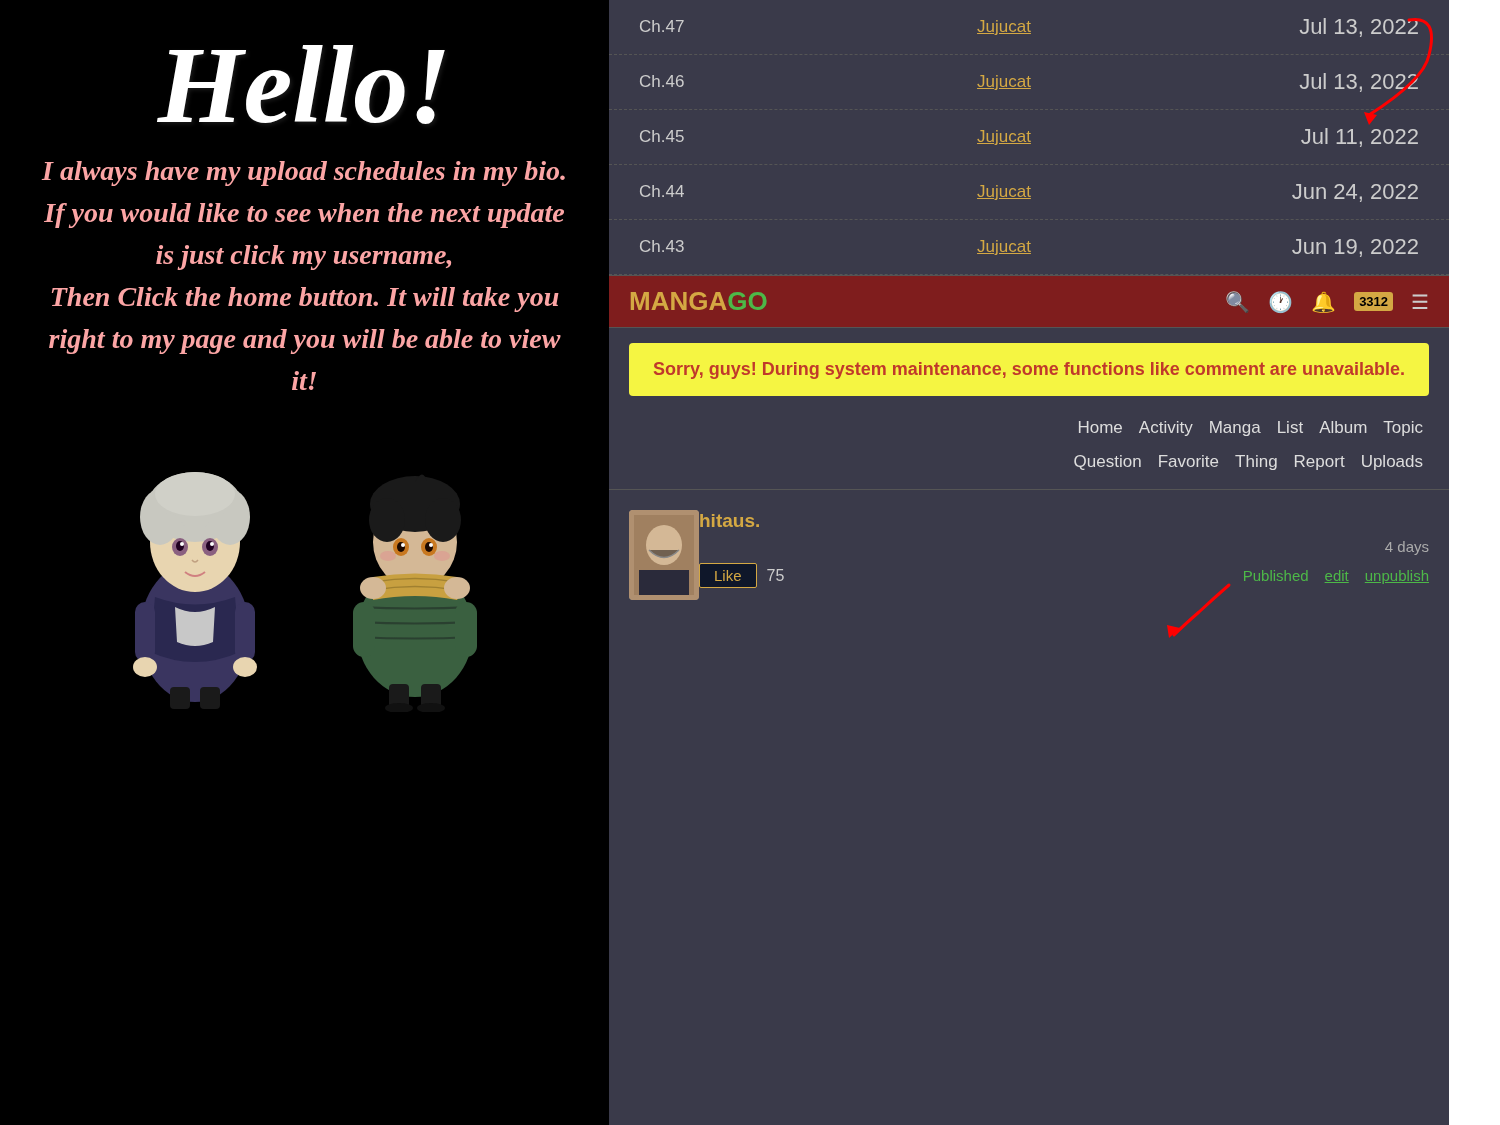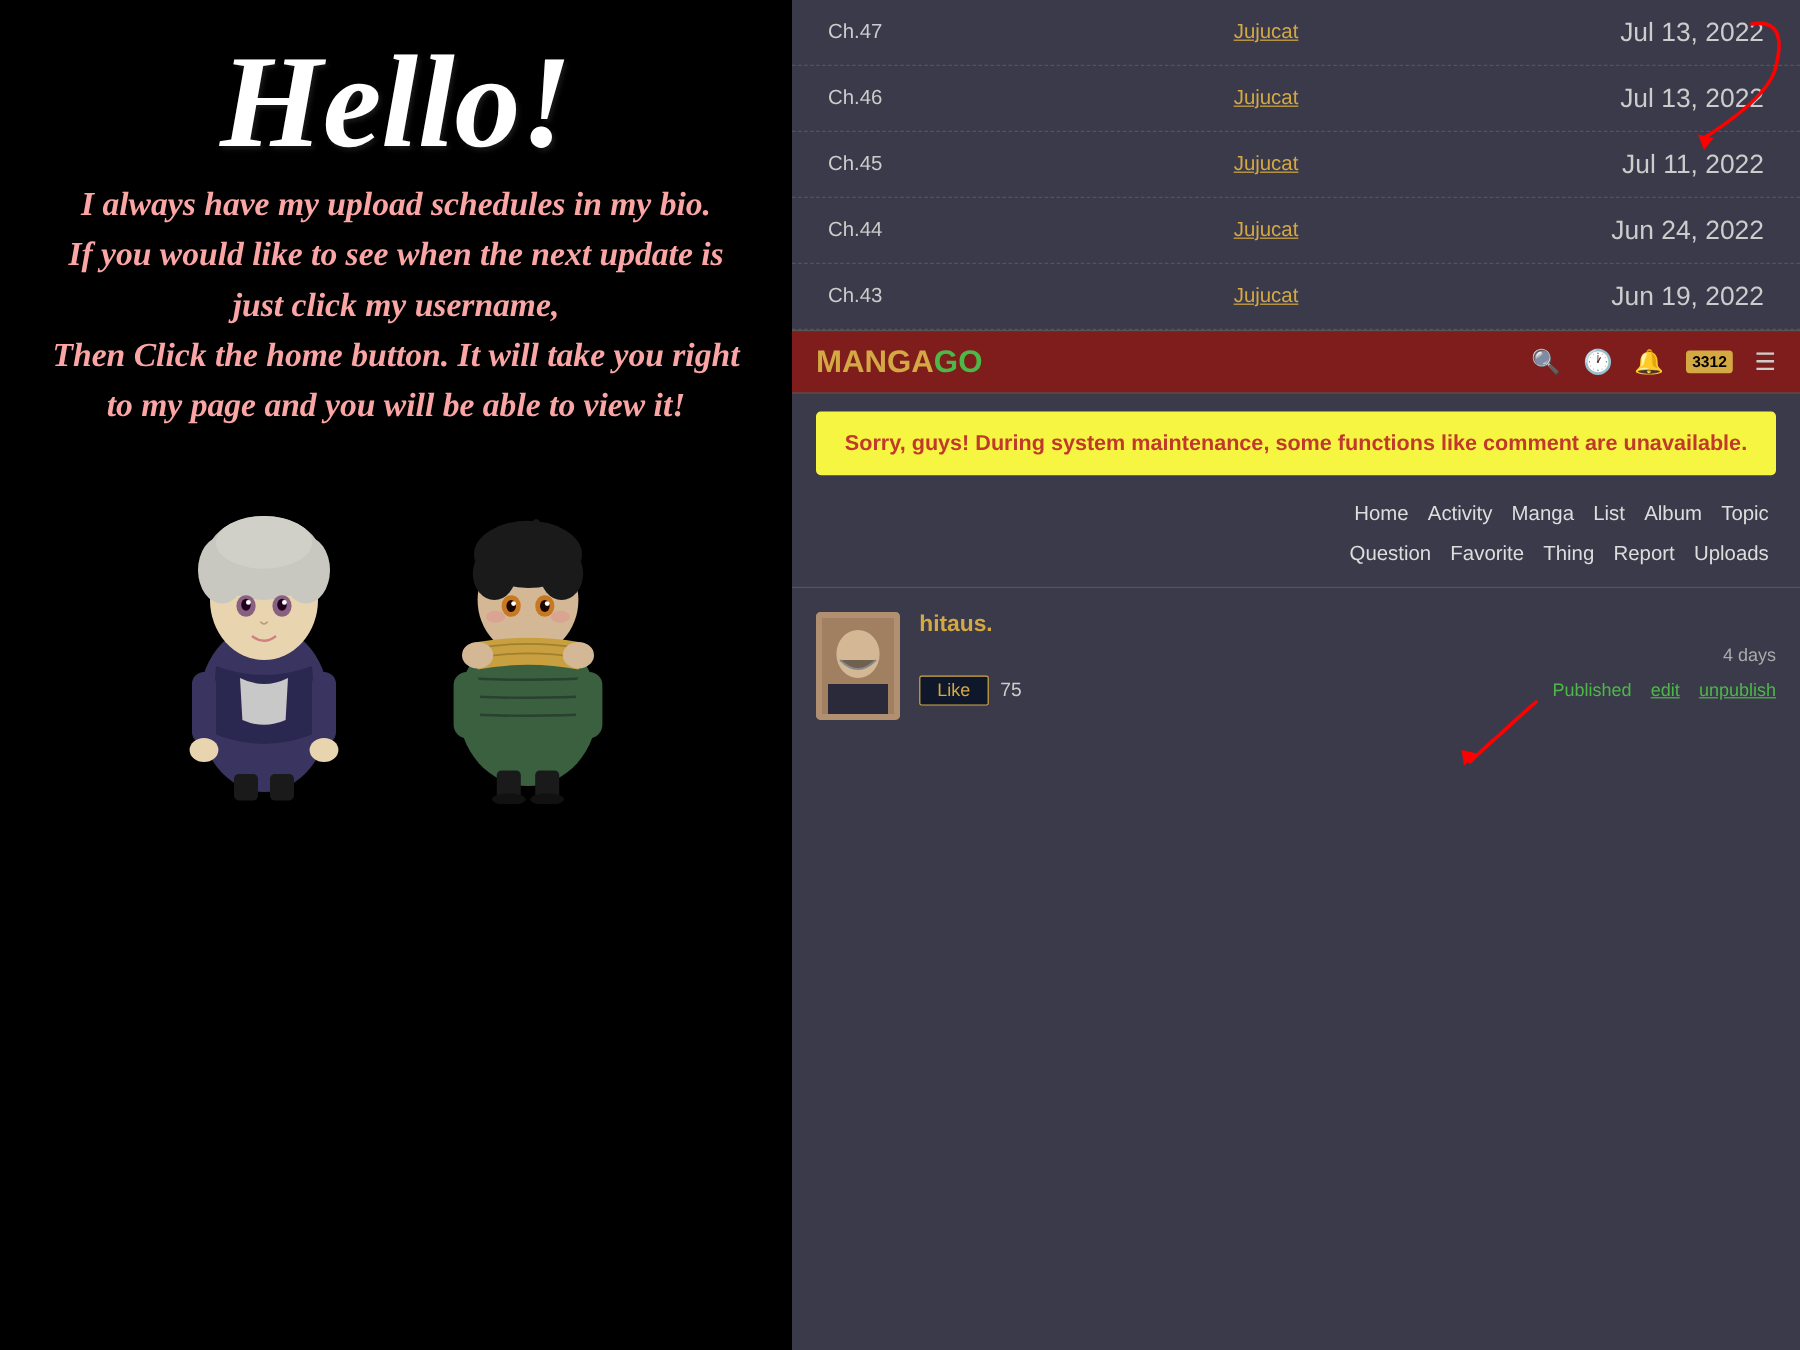--- a/index.html
+++ b/index.html
@@ -6,21 +6,21 @@
     body {
       width: 1500px;
       height: 1125px;
       display: flex;
       overflow: hidden;
       font-family: Arial, sans-serif;
     }
 
     
     .left-panel {
-      width: 660px;
+      width: 609px;
       height: 1125px;
       background: #000;
       display: flex;
       flex-direction: column;
       align-items: center;
       justify-content: flex-start;
       padding: 30px 40px 0 40px;
       position: relative;
     }
 
@@ -211,21 +211,20 @@
 
     
     .post-section {
       padding: 20px;
       border-top: 1px solid #555;
       margin-top: 10px;
     }
 
     .post-card {
       display: flex;
-      gap: 16px;
       align-items: flex-start;
     }
 
     .post-avatar {
       width: 70px;
       height: 90px;
       background: linear-gradient(135deg, #c0a080, #888);
       border-radius: 4px;
       flex-shrink: 0;
       overflow: hidden;

